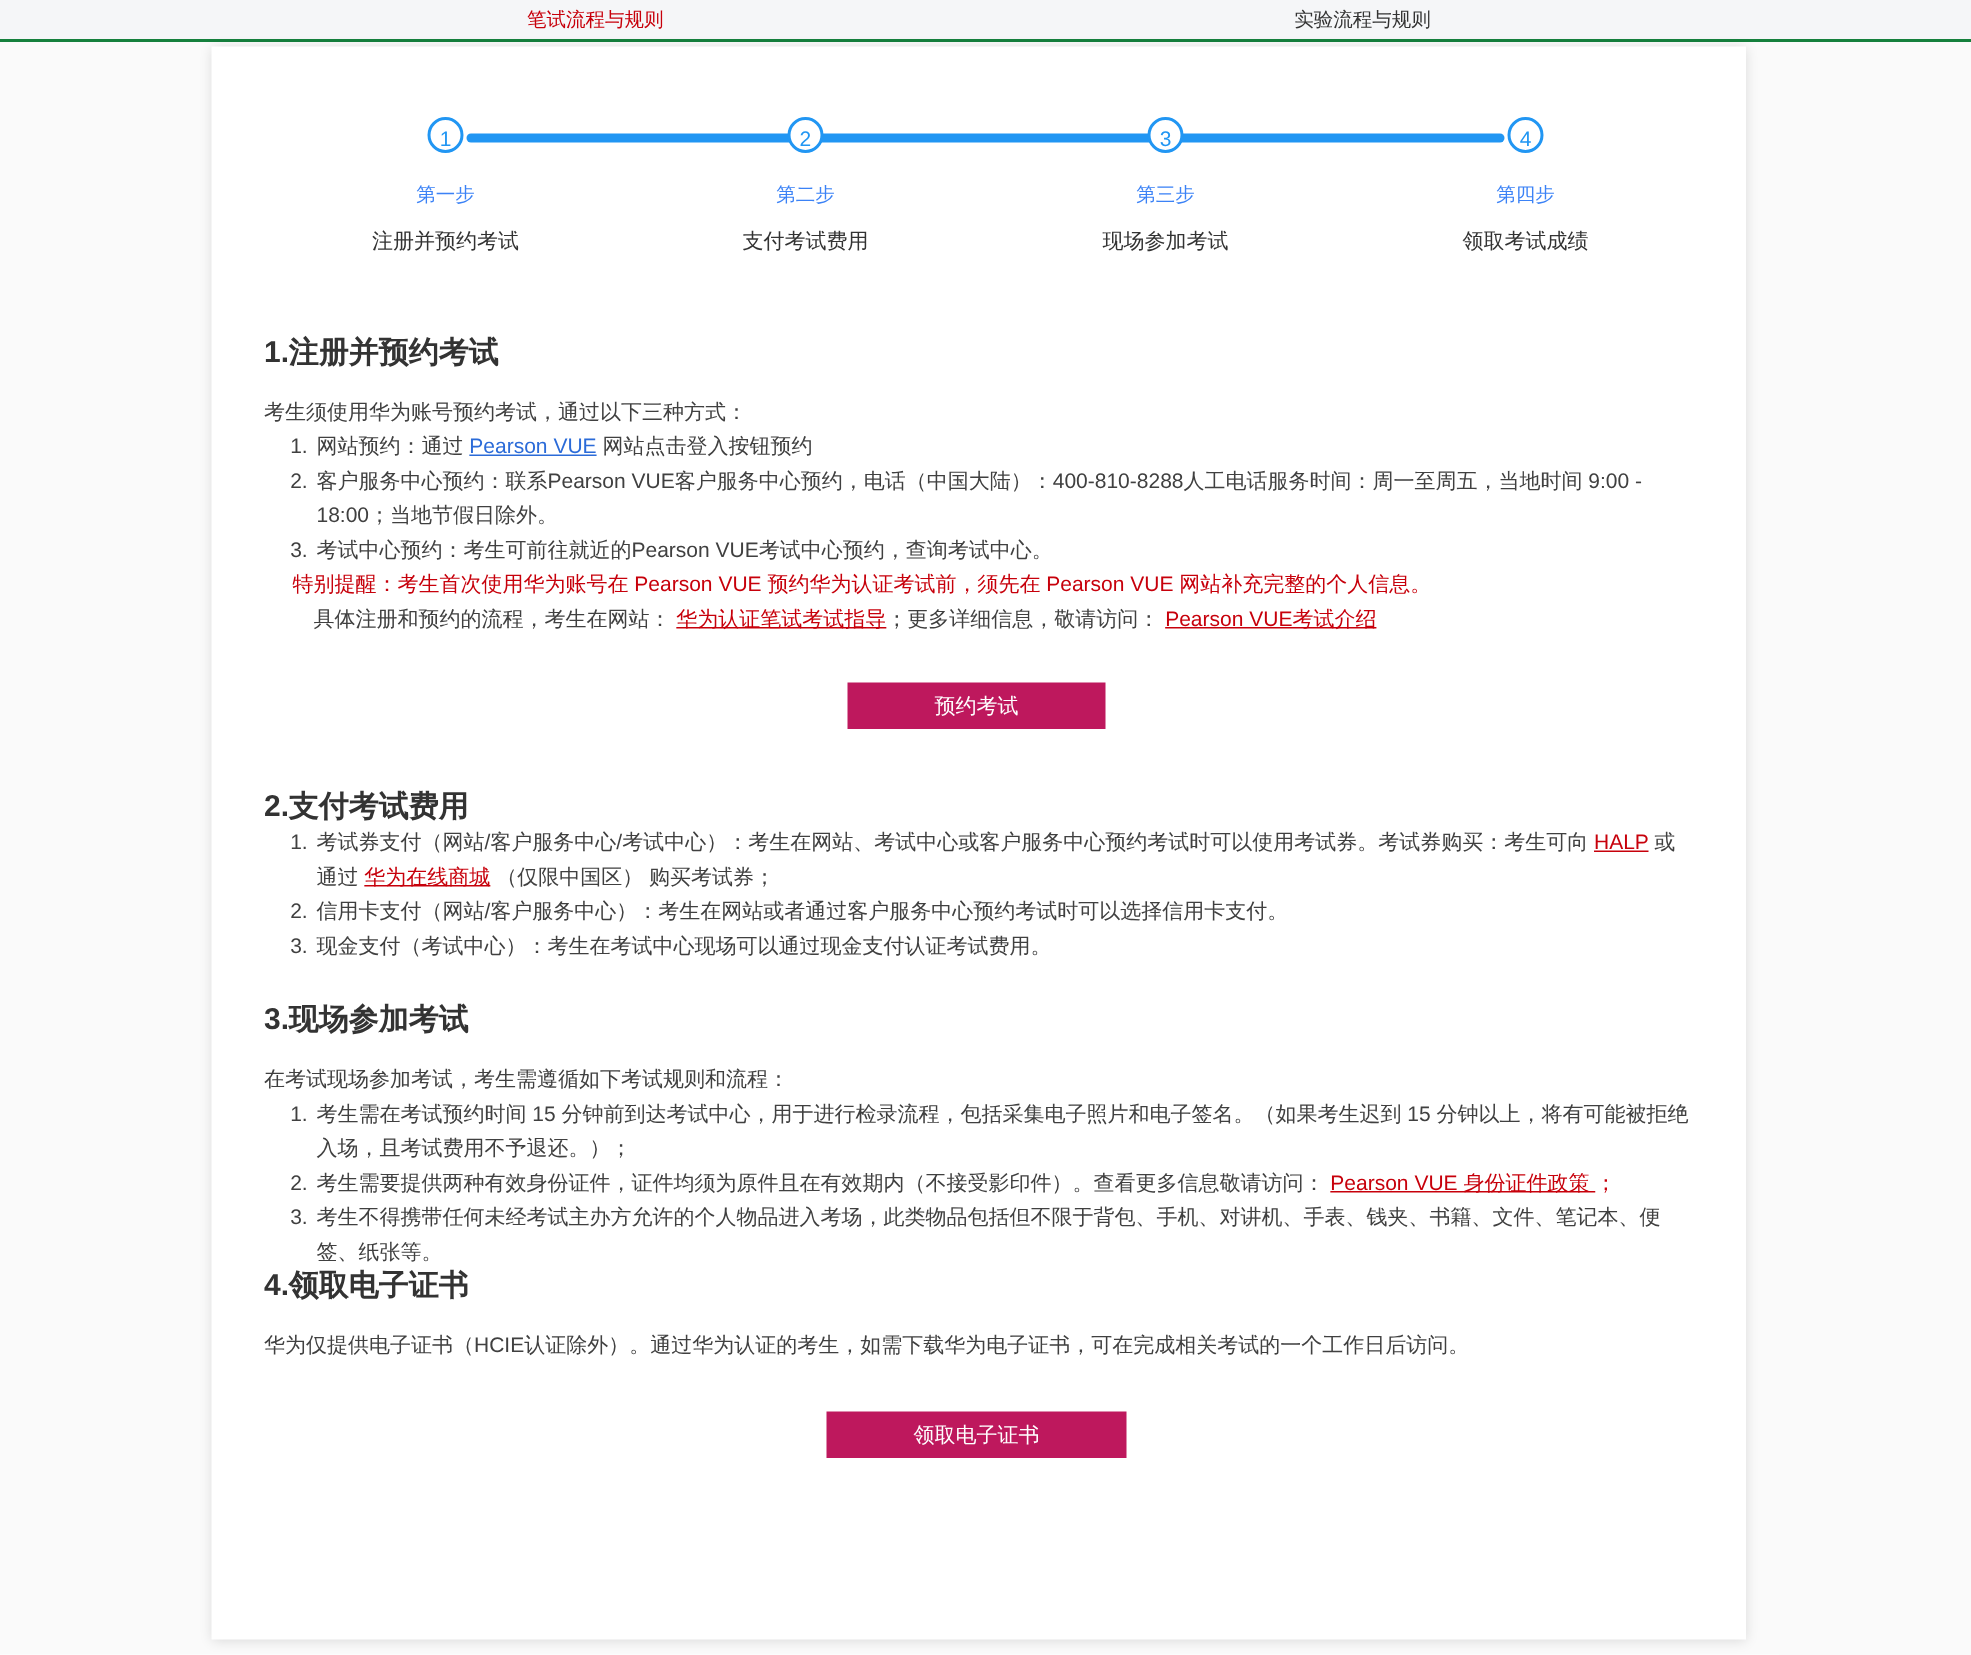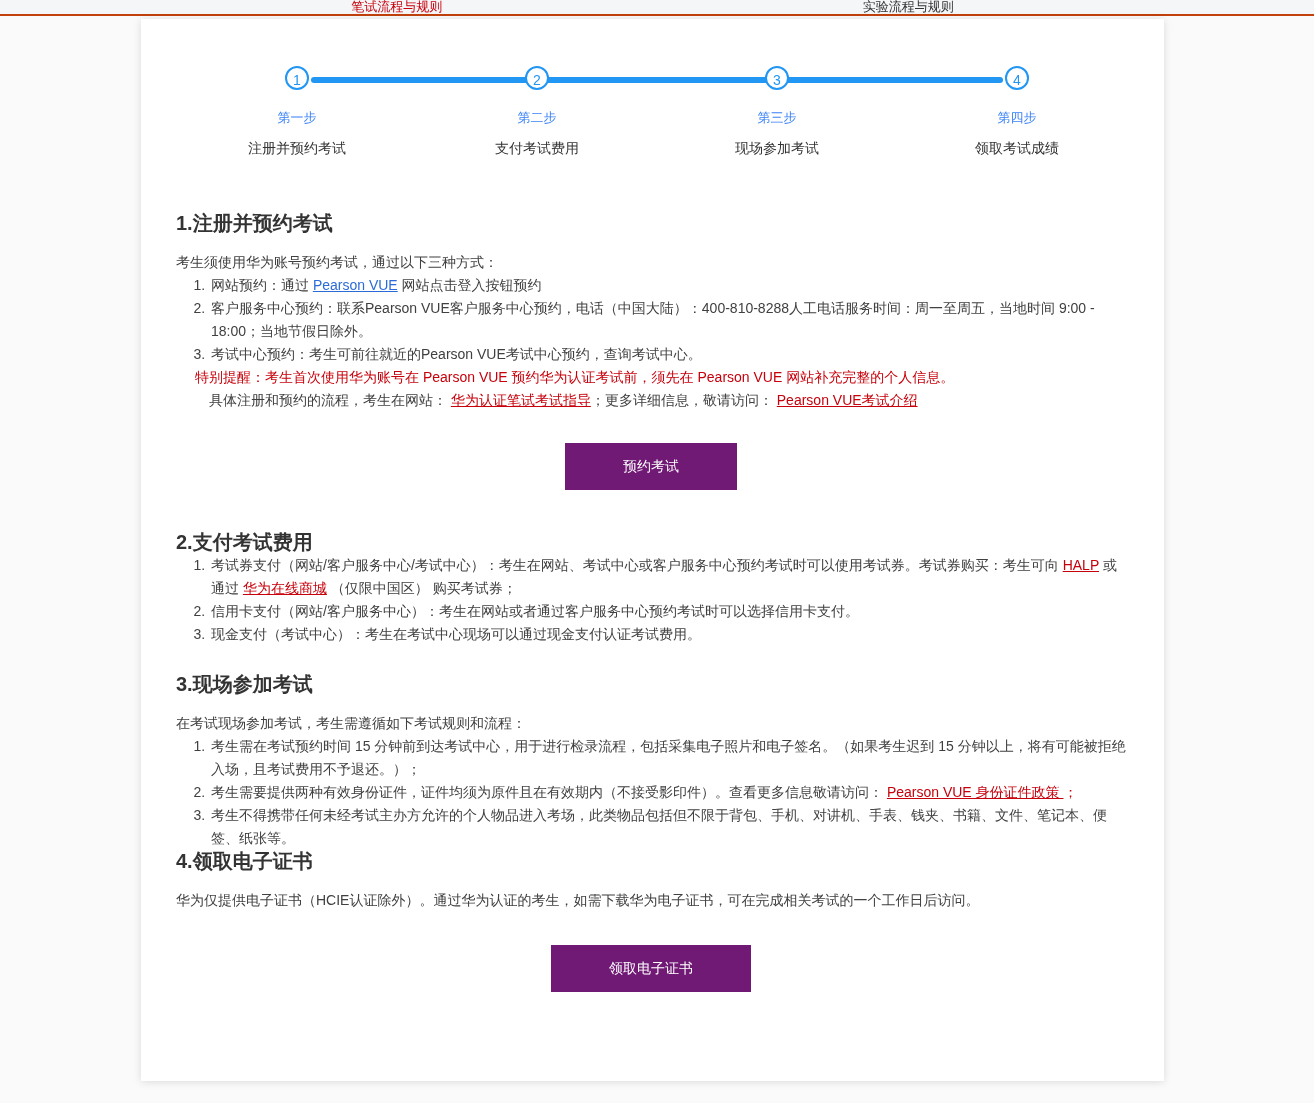--- a/index.html
+++ b/index.html
@@ -4,21 +4,21 @@
 <style>
   * { box-sizing: border-box; }
   html, body { margin: 0; padding: 0; }
   body {
     width: 1314px; height: 1103px; overflow: hidden;
     background: #fafafa;
     font-family: "Liberation Sans", "DejaVu Sans", sans-serif;
     color: #404040;
   }
   
-  .tabbar { height: 16px; background: #f5f6f8; border-bottom: 2px solid #c2410c; }
+  .tabbar { height: 28px; background: #f5f6f8; border-bottom: 2px solid #15803d; }
   .tabbar-inner { margin: 0 150px 0 141px; display: flex; height: 100%; }
   .tab { flex: 1; display: flex; align-items: center; justify-content: center;
          font-size: 13px; color: #333; cursor: pointer; }
   .tab.active { color: #c7000b; }
   
   .card { margin: 3px 150px 0 141px; background: #ffffff; height: 1062px;
           box-shadow: 0 1px 8px rgba(0,0,0,0.13); }
   
   .stepper { position: relative; margin: 0 147px 0 156px; padding-top: 47px; height: 137px; }
   .stepper-track { position: absolute; left: 14px; right: 14px; top: 58px; height: 6px;
@@ -38,21 +38,21 @@
   .intro { margin: 16px 0 0; line-height: 23px; }
   ol { margin: 0; padding-left: 33px; line-height: 23px; }
   ol li { padding-left: 2px; }
   .notice { margin-left: 19px; line-height: 23px; color: #c7000b; }
   .guide { margin-left: 33px; line-height: 23px; }
   .blue-link { color: #2b6bd8; text-decoration: underline; cursor: pointer; }
   .red-link { color: #c7000b; text-decoration: underline; cursor: pointer; }
   .red-text { color: #c7000b; }
   .btn-row { text-align: center; margin-top: 31px; }
   .btn-row-2 { margin-top: 33px; }
-  .btn { background: #701a75; color: #fff; border: none; height: 47px;
+  .btn { background: #be185d; color: #fff; border: none; height: 31px;
          font-size: 14px; font-family: inherit; cursor: pointer; }
   .btn-book { width: 172px; } .btn-cert { width: 200px; }
 </style>
 </head>
 <body>
 
 <div class="tabbar">
   <div class="tabbar-inner">
     <div class="tab active">笔试流程与规则</div>
     <div class="tab">实验流程与规则</div>

